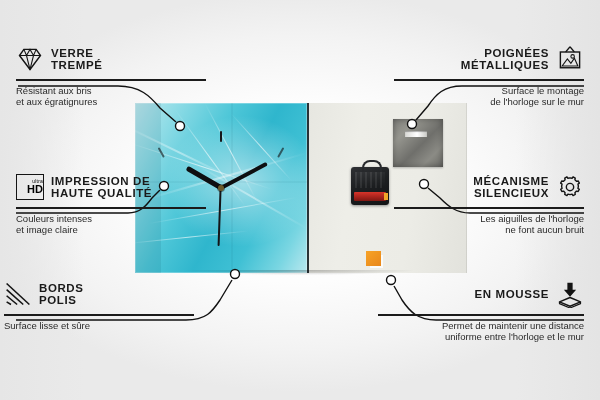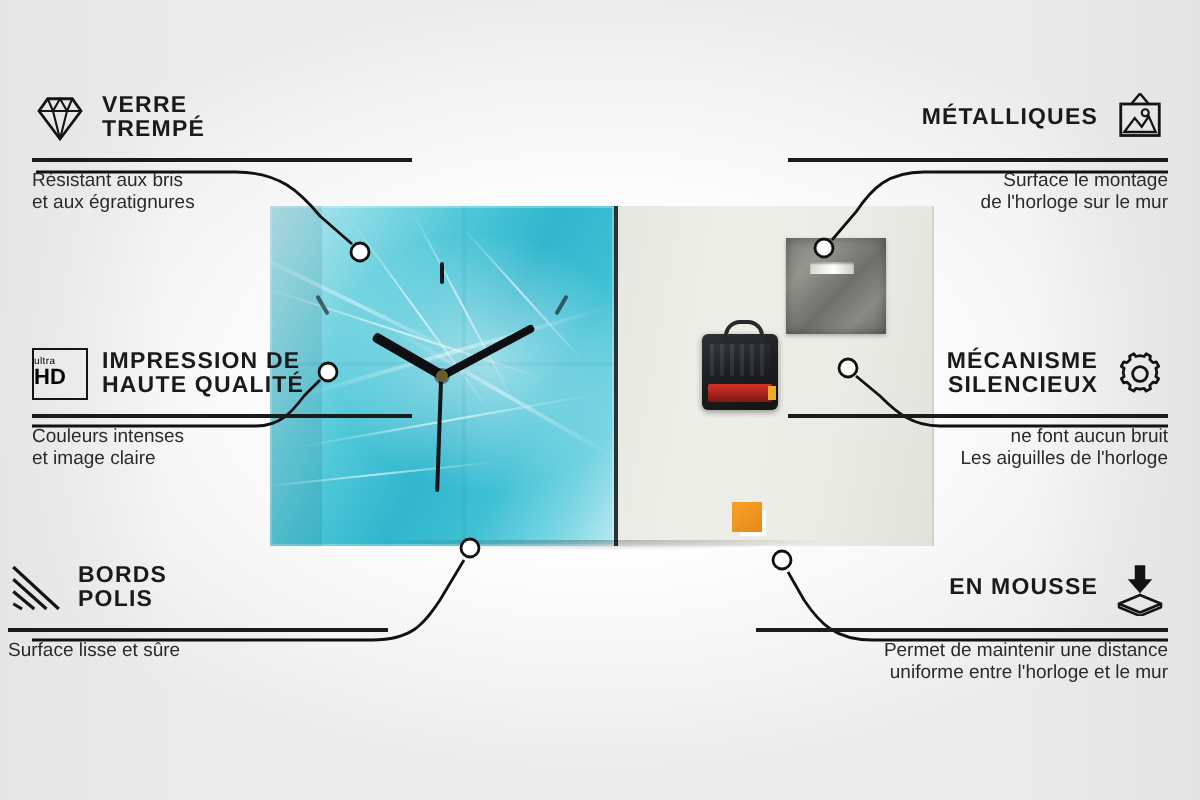--- a/index.html
+++ b/index.html
@@ -235,21 +235,21 @@
     height: 28px;
     color: #141414;
     display: block;
   }
   .hdbox {
     width: 26px;
     height: 24px;
     border: 1.6px solid #141414;
     display: flex;
     flex-direction: column;
-    align-items: flex-start;
+    align-items: flex-end;
     justify-content: center;
     line-height: 1;
   }
   .hdbox .u { font-size: 5px; letter-spacing: .2px; }
   .hdbox .h { font-size: 11px; font-weight: bold; }
 
   
   #links {
     position: absolute;
     left: 0; top: 0;
@@ -379,42 +379,43 @@
 
   <div class="feature right" style="left:394px; top:42px;">
     <div class="f-head">
       <svg class="f-ico" viewBox="0 0 32 32">
         <path d="M16,2 L11,8 M16,2 L21,8" fill="none" stroke="currentColor" stroke-width="1.4"></path>
         <rect x="5" y="8" width="22" height="18" fill="none" stroke="currentColor" stroke-width="1.6"></rect>
         <path d="M7,24 L13,16 L17,21 L21,15 L25,24 Z" fill="none" stroke="currentColor" stroke-width="1.3"></path>
         <circle cx="19" cy="13" r="2" fill="none" stroke="currentColor" stroke-width="1.2"></circle>
       </svg>
       <div>
+        <div class="f-title">POIGNÉES</div>
         <div class="f-title">MÉTALLIQUES</div>
       </div>
     </div>
     <div class="rule"></div>
     <div class="f-desc">Surface le montage</div>
     <div class="f-desc">de l'horloge sur le mur</div>
   </div>
 
   <div class="feature right" style="left:394px; top:170px;">
     <div class="f-head">
       <svg class="f-ico" viewBox="0 0 32 32">
         <path d="M16,5.5 l2.4,.5 1.1,-1.6 2.5,1.4 -.4,1.9 1.8,1.8 1.9,-.4 1.4,2.5 -1.6,1.1 .5,2.4 -.5,2.4 1.6,1.1 -1.4,2.5 -1.9,-.4 -1.8,1.8 .4,1.9 -2.5,1.4 -1.1,-1.6 -2.4,.5 -2.4,-.5 -1.1,1.6 -2.5,-1.4 .4,-1.9 -1.8,-1.8 -1.9,.4 -1.4,-2.5 1.6,-1.1 -.5,-2.4 .5,-2.4 -1.6,-1.1 1.4,-2.5 1.9,.4 1.8,-1.8 -.4,-1.9 2.5,-1.4 1.1,1.6 z" fill="none" stroke="currentColor" stroke-width="1.6" stroke-linejoin="round"></path>
         <circle cx="16" cy="16" r="4.2" fill="none" stroke="currentColor" stroke-width="1.6"></circle>
       </svg>
       <div>
         <div class="f-title">MÉCANISME</div>
         <div class="f-title">SILENCIEUX</div>
       </div>
     </div>
     <div class="rule"></div>
+    <div class="f-desc">Les aiguilles de l'horloge</div>
     <div class="f-desc">ne font aucun bruit</div>
-    <div class="f-desc">Les aiguilles de l'horloge</div>
   </div>
 
   <div class="feature right" style="left:378px; top:277px; width:206px;">
     <div class="f-head">
       <svg class="f-ico" viewBox="0 0 32 32">
         <path d="M13,3 h6 v8 h4 l-7,8 -7,-8 h4 z" fill="currentColor"></path>
         <path d="M16,20 L4,25 L16,30 L28,25 Z" fill="none" stroke="currentColor" stroke-width="1.6" stroke-linejoin="round"></path>
         <path d="M4,25 v2 l12,5 12,-5 v-2" fill="none" stroke="currentColor" stroke-width="1.4" stroke-linejoin="round"></path>
       </svg>
       <div>

